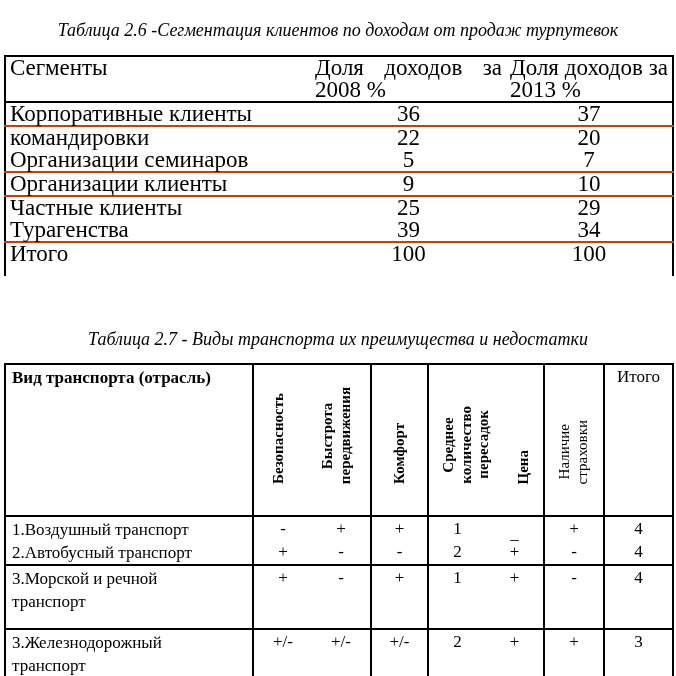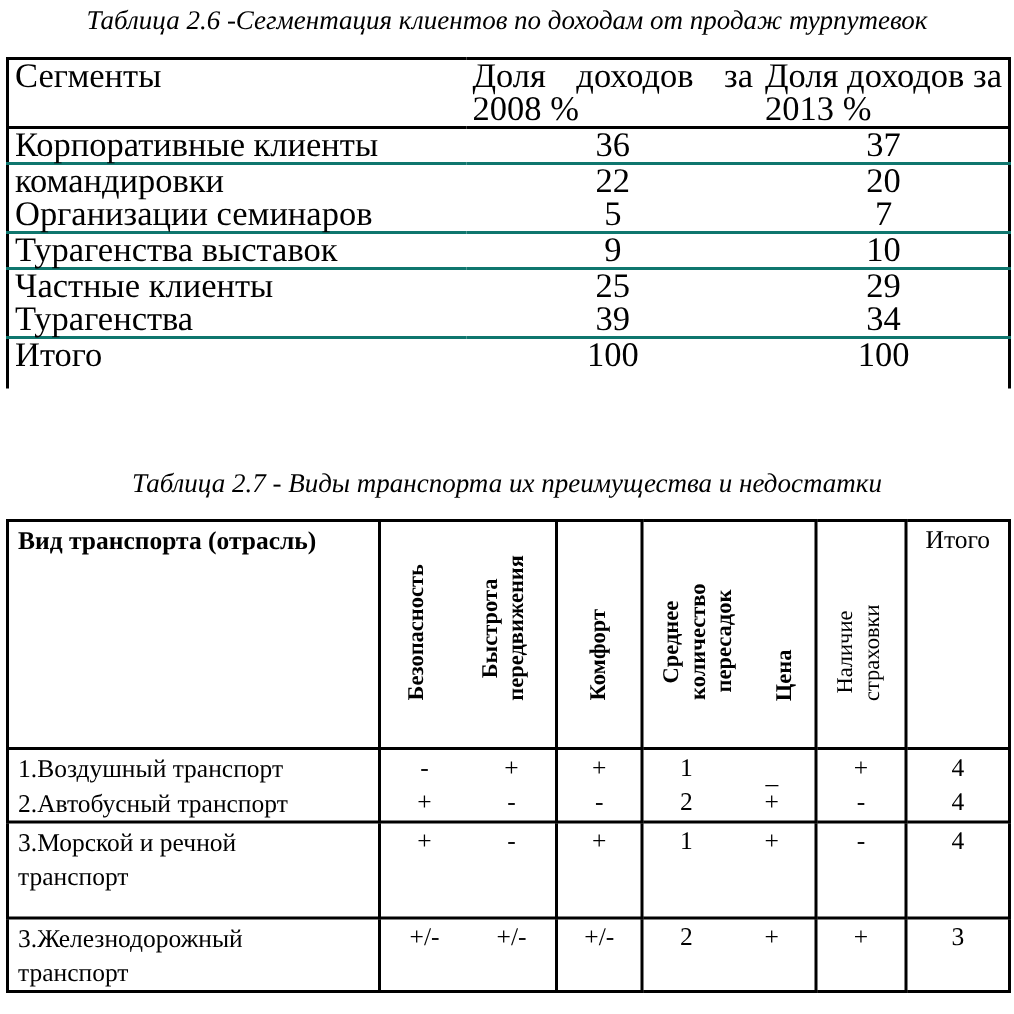--- a/index.html
+++ b/index.html
@@ -8,38 +8,38 @@
     font-family:"Liberation Serif", serif;
     color:#000;
     overflow:hidden;
   }
   .title {
     text-align:center;
     font-style:italic;
     font-size:18px;
     line-height:22px;
   }
-  #title1 { padding-top:2px; }
+  #title1 { padding-top:19px; }
   #title2 { margin-top:52px; }
 
   
   #t1 {
     border-collapse:collapse;
     table-layout:fixed;
     width:668px;
     margin:14px 0 0 4px;
     border-top:2px solid #000;
     border-left:2px solid #000;
     border-right:2px solid #000;
     font-size:23px;
   }
   #t1 td { padding:0 4px; vertical-align:top; line-height:22px; }
   #t1 tr.hdr td { height:44px; border-bottom:2px solid #000; }
   #t1 tr { height:22px; }
-  #t1 tr.bb td { border-bottom:2px solid #0f766e; }
+  #t1 tr.bb td { border-bottom:2px solid #c2410c; }
   #t1 tr.tall { height:34px; }
   #t1 td.val { text-align:center; }
   #t1 td.val2 { text-align:center; }
   .jline { text-align:justify; text-align-last:justify; }
 
   
   #t2 {
     border-collapse:collapse;
     table-layout:fixed;
     width:668px;
@@ -120,21 +120,21 @@
     <td>командировки</td>
     <td class="val">22</td>
     <td class="val2">20</td>
   </tr>
   <tr class="bb">
     <td>Организации семинаров</td>
     <td class="val">5</td>
     <td class="val2">7</td>
   </tr>
   <tr class="bb">
-    <td>Турагенства выставок</td>
+    <td>Организации клиенты</td>
     <td class="val">9</td>
     <td class="val2">10</td>
   </tr>
   <tr>
     <td>Частные клиенты</td>
     <td class="val">25</td>
     <td class="val2">29</td>
   </tr>
   <tr class="bb">
     <td>Турагенства</td>

